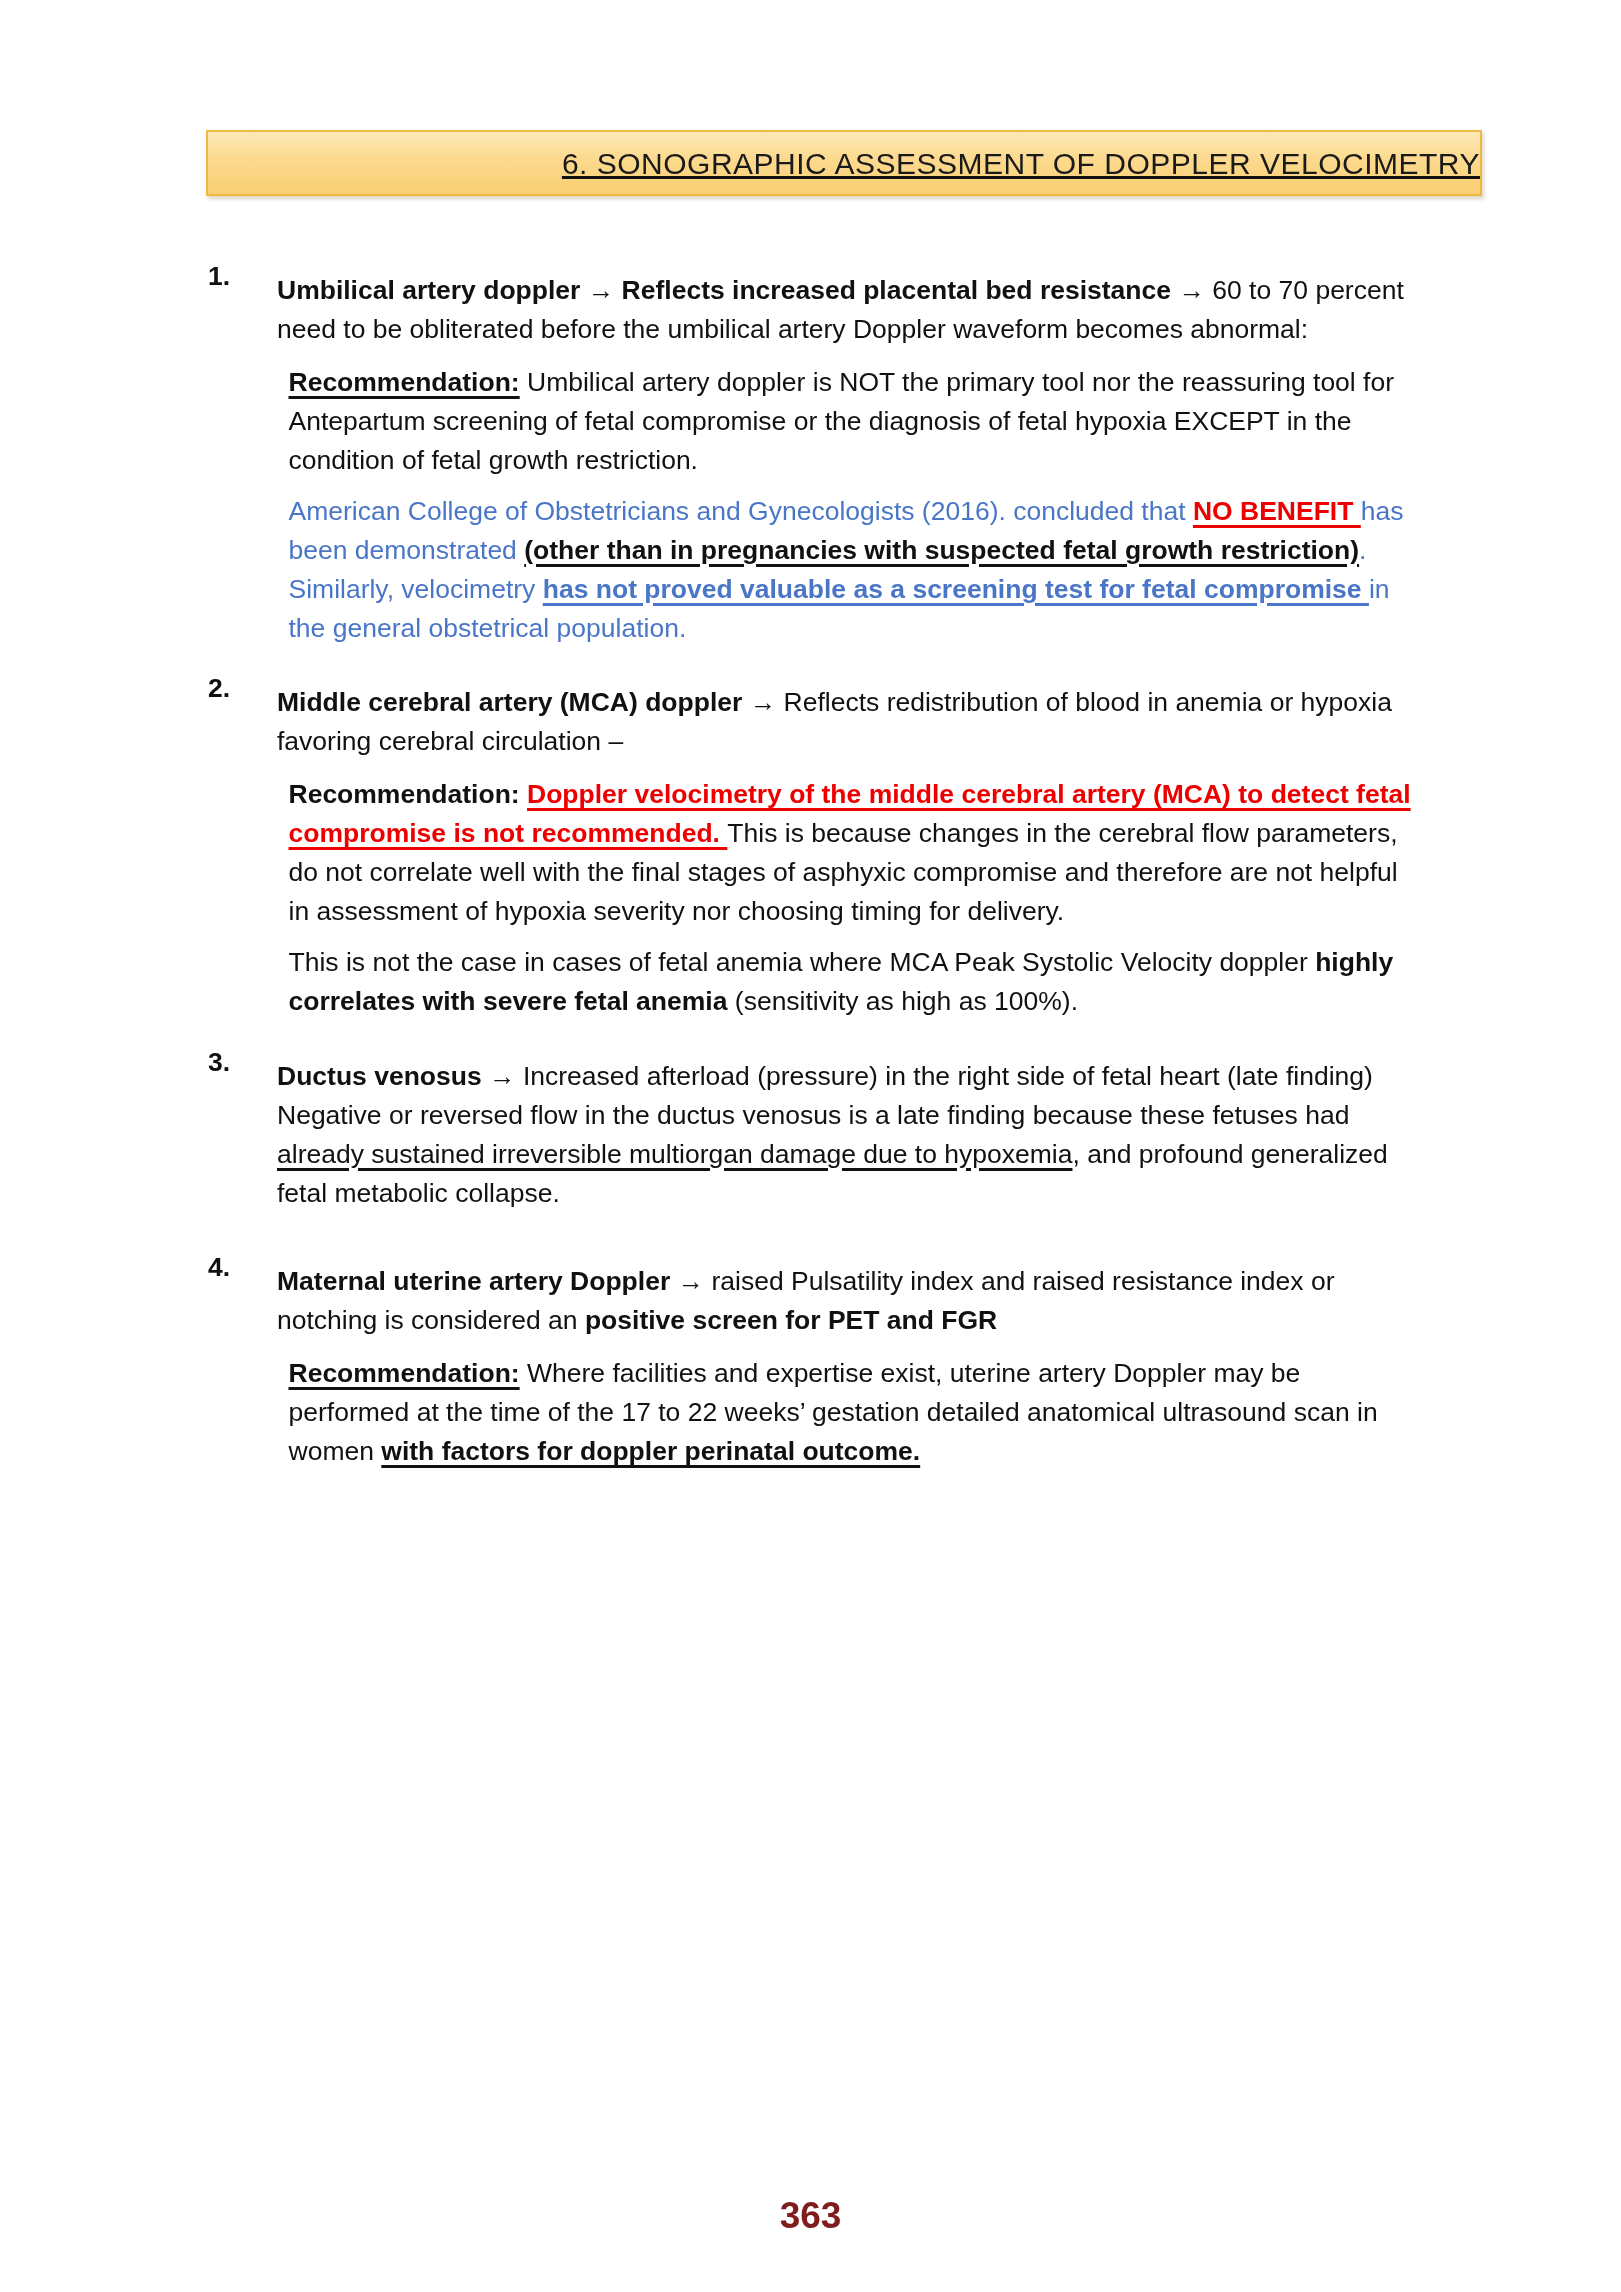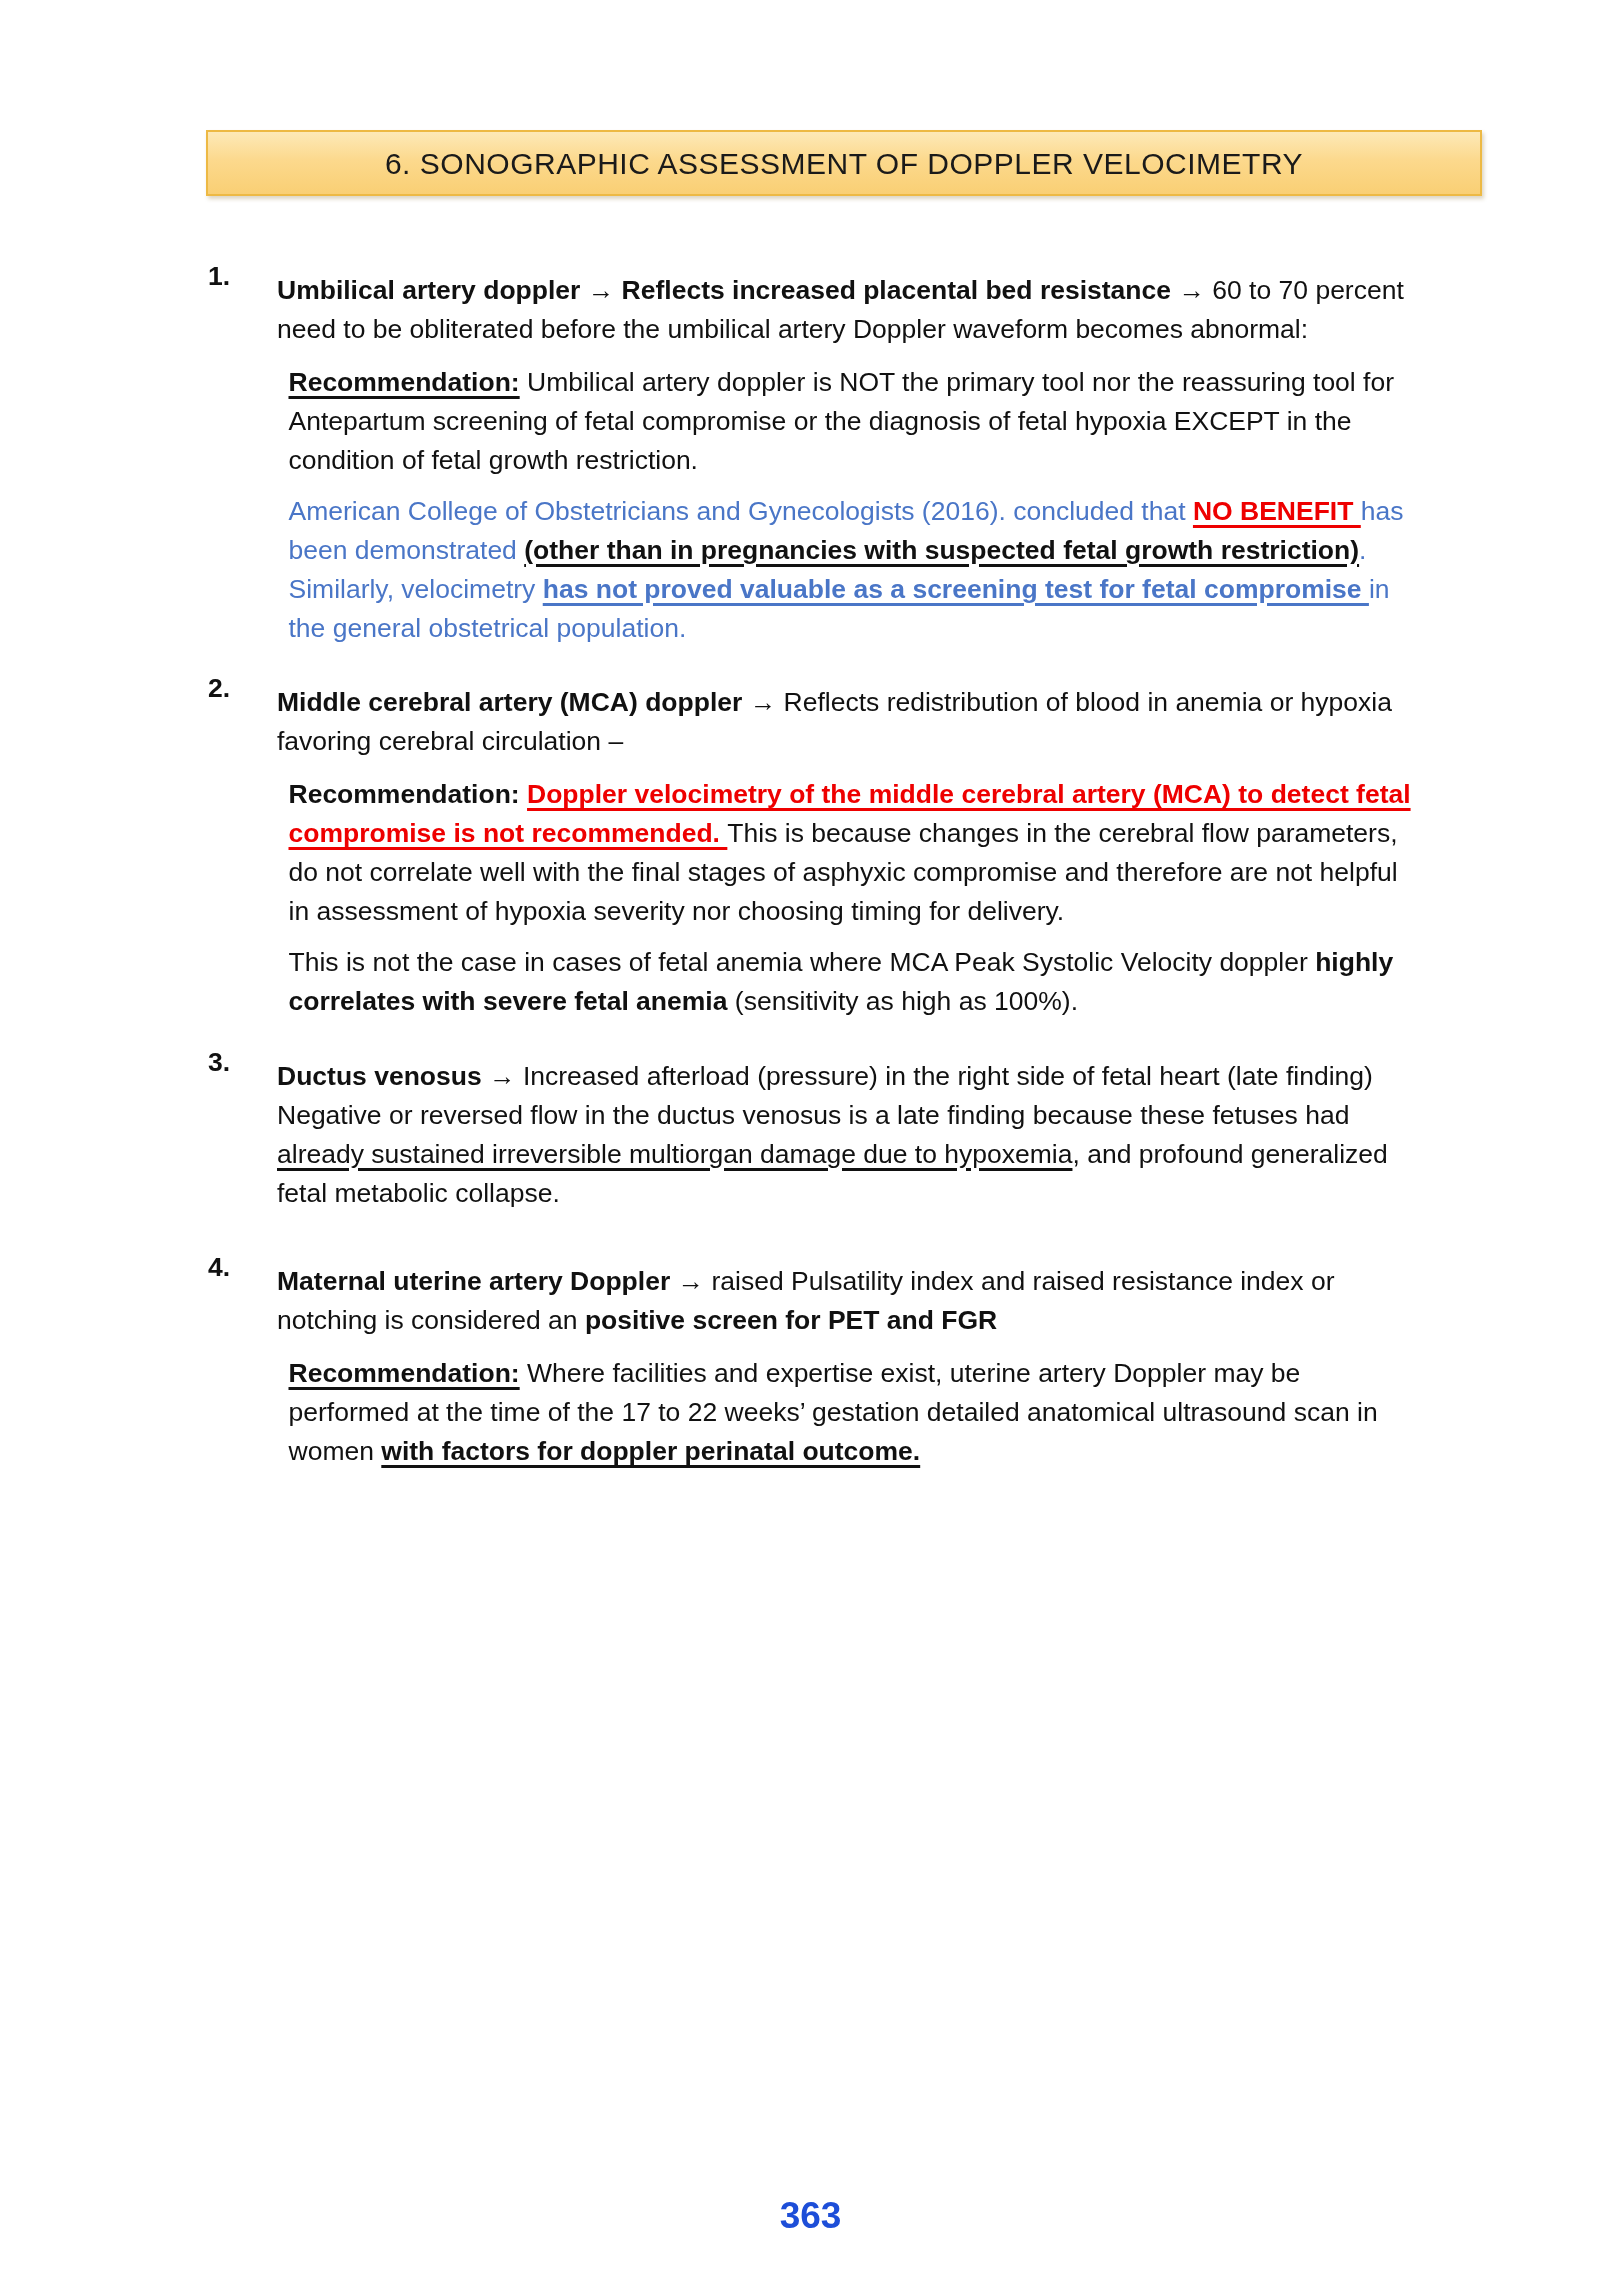--- a/index.html
+++ b/index.html
@@ -23,21 +23,21 @@
     width:100%;height:100%;
     padding:130px 196px 0 208px;
   }
   .header-box{
     width:1276px;
     height:66px;
     margin-left:-2px;
     background:linear-gradient(180deg,#FDE9B8 0%,#FCD98D 45%,#F9CF74 100%);
     border:2px solid #EDB944;
     box-shadow:2px 2.9px 3.9px rgba(120,90,20,0.25);
-    display:flex;align-items:center;justify-content:center;
+    display:flex;align-items:center;justify-content:flex-end;text-decoration:underline;
   }
   .header-title{
     font-size:30px;
     letter-spacing:0.5px;
     color:#1a1a1a;
   }
   .list{
     margin-top:61px;
     width:1217px;
   }
@@ -63,21 +63,21 @@
   }
   .red{color:var(--red);margin-top:48px;}
   .blue{color:var(--blue);margin-top:44px;}
   .page-number{
     position:absolute;
     left:0;right:0;
     top:2196px;
     text-align:center;
     font-weight:700;
     font-size:37px;
-    color:#1d4ed8;
+    color:#7f1d1d;
   }
 </style>
 </head>
 <body>
 
 <div class="page">
 
   <div class="header-box">
     <span class="header-title">6. SONOGRAPHIC ASSESSMENT OF DOPPLER VELOCIMETRY</span>
   </div>

